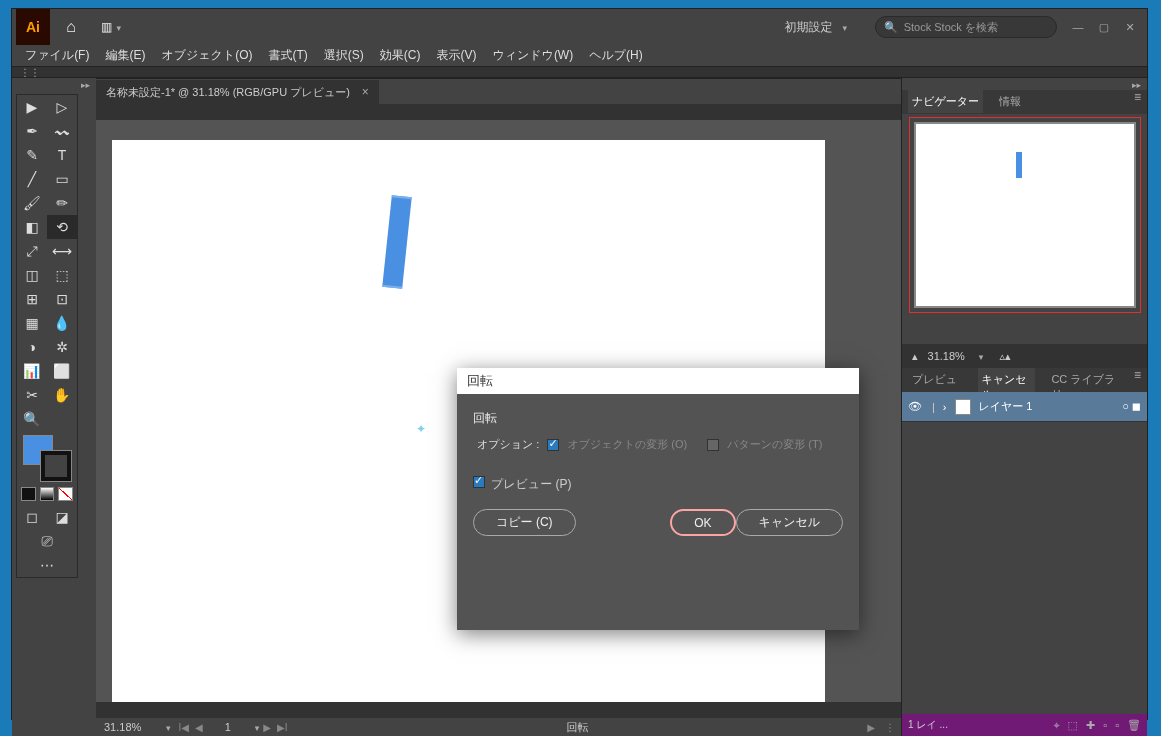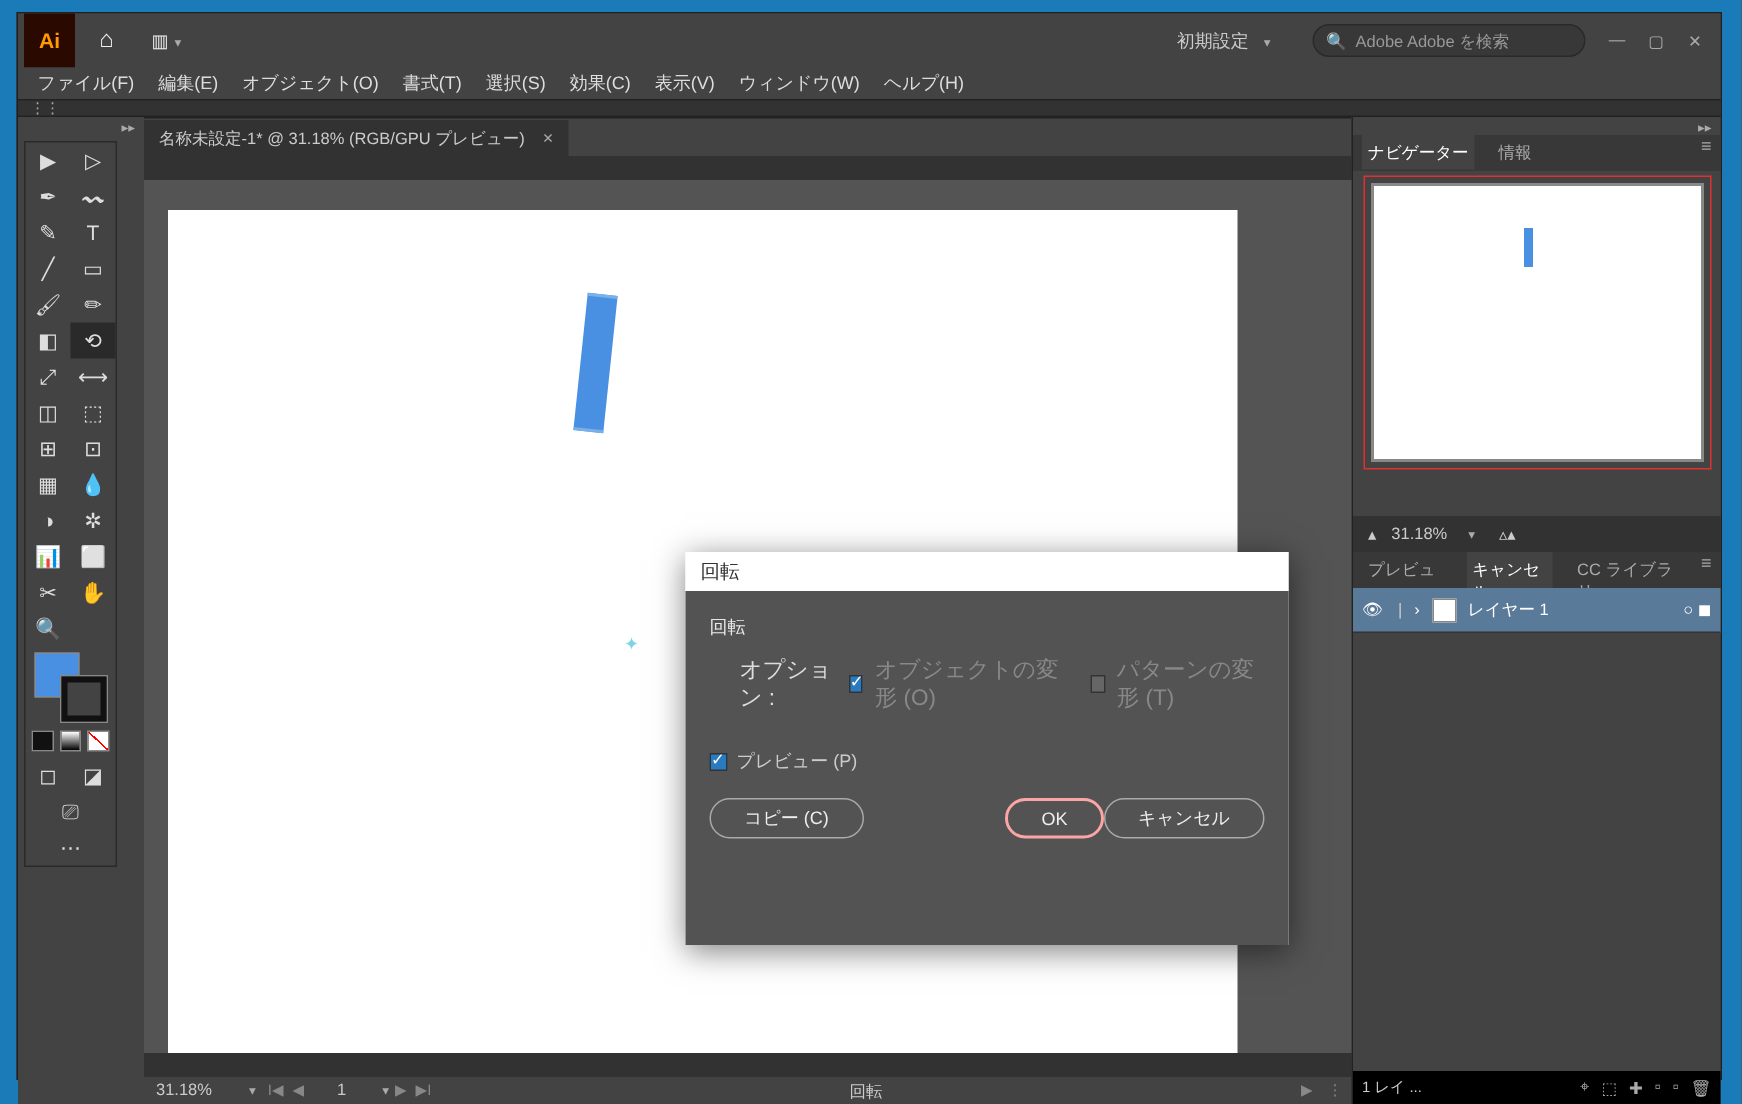--- a/index.html
+++ b/index.html
@@ -48,39 +48,39 @@
 .panel-menu { margin-left: auto; font-size: 12px; }
 .navigator-panel { height: 230px; background: #434343; padding: 8px; }
 .nav-preview { width: 222px; height: 186px; background: white; border: 2px solid #888; outline: 1px solid #e03030; outline-offset: 4px; position: absolute; }
 .nav-preview-wrapper { position: relative; width: 230px; height: 196px; display: flex; justify-content: center; }
 .nav-shape { position: absolute; left: 100px; top: 28px; width: 6px; height: 26px; background: #4a90e2; }
 .nav-zoom-bar { height: 24px; display: flex; align-items: center; color: #ccc; font-size: 11px; padding: 0 10px; gap: 10px; background: #323232; }
 .layers-panel { flex: 1; display: flex; flex-direction: column; }
 .layer-row { height: 30px; background: #5a7a9a; display: flex; align-items: center; color: #fff; font-size: 11px; padding: 0 6px; gap: 8px; border-bottom: 1px solid #333; }
 .layer-eye { width: 16px; }
 .layer-thumb { width: 16px; height: 16px; background: white; border: 1px solid #888; }
-.layer-status { height: 22px; background: #000000; display: flex; align-items: center; color: #ccc; font-size: 10px; padding: 0 6px; gap: 8px; margin-top: auto; }
+.layer-status { height: 22px; background: #701a75; display: flex; align-items: center; color: #ccc; font-size: 10px; padding: 0 6px; gap: 8px; margin-top: auto; }
 .layer-status .spacer { flex: 1; }
 .layer-status .icon { font-size: 11px; color: #aaa; }
 
 
 .dialog { position: absolute; left: 457px; top: 368px; width: 402px; height: 262px; background: #fff; box-shadow: 0 4px 20px rgba(0,0,0,0.5); }
 .dialog-title { height: 26px; background: #fff; color: #333; font-size: 13px; padding: 4px 10px; }
 .dialog-body { background: #535353; height: 236px; padding: 16px; color: #ccc; font-size: 12px; }
 .group-label { font-size: 12px; color: #e8e8e8; margin-bottom: 10px; }
 .angle-row { display: flex; align-items: center; gap: 10px; margin-left: 20px; margin-bottom: 14px; }
 .angle-label { }
 .angle-dial { width: 28px; height: 28px; border: 2px solid #ccc; border-radius: 50%; position: relative; }
 .angle-dial::after { content: ""; position: absolute; left: 12px; top: 0px; width: 2px; height: 14px; background: #ccc; transform-origin: bottom center; transform: rotate(6deg); }
 .angle-input { width: 64px; height: 20px; background: #434343; border: 1px solid #222; color: #fff; font-size: 12px; padding: 2px 6px; }
-.option-row { display: flex; align-items: center; gap: 8px; margin-left: 20px; color: #888; font-size: 15px; margin-bottom: 24px; }
+.option-row { display: flex; align-items: center; gap: 8px; margin-left: 4px; color: #888; font-size: 11px; margin-bottom: 24px; }
 .cb { width: 12px; height: 12px; background: #666; border: 1px solid #333; display: inline-block; position: relative; }
 .cb.checked { background: #2a7abf; }
 .cb.checked::after { content: "✓"; position: absolute; left: 0; top: -3px; color: #fff; font-size: 11px; }
-.preview-row { display: flex; align-items: center; gap: 6px; margin-bottom: 16px; }
+.preview-row { display: flex; align-items: flex-start; gap: 6px; margin-bottom: 16px; }
 .dialog-buttons { display: flex; }
 .dlg-btn { border: 1px solid #aaa; border-radius: 14px; padding: 4px 22px; background: transparent; color: #eee; font-size: 12px; cursor: pointer; }
 .dlg-btn.primary { border: 2px solid #fca5a5; }
 .dlg-spacer { flex: 1; }
 
 .chev::after { content: "▾"; font-size: 9px; margin-left: 4px; color: #aaa; }
 </style>
 </head>
 <body>
 
@@ -90,21 +90,21 @@
     <div class="logo">Ai</div>
     <div class="home-icon">⌂</div>
     <div class="arrange-icon">▥<span class="chev"></span></div>
     <div class="titlebar-spacer"></div>
     <div class="workspace-combo">
       <span>初期設定</span>
       <span class="chev"></span>
     </div>
     <div class="search-box">
       <span>🔍</span>
-      <span>Adobe Adobe を検索</span>
+      <span>Stock Stock を検索</span>
     </div>
     <div class="win-controls">
       <div class="win-btn">—</div>
       <div class="win-btn">▢</div>
       <div class="win-btn">✕</div>
     </div>
   </div>
 
   <div class="menubar">
     <div class="menu-item">ファイル(F)</div>

